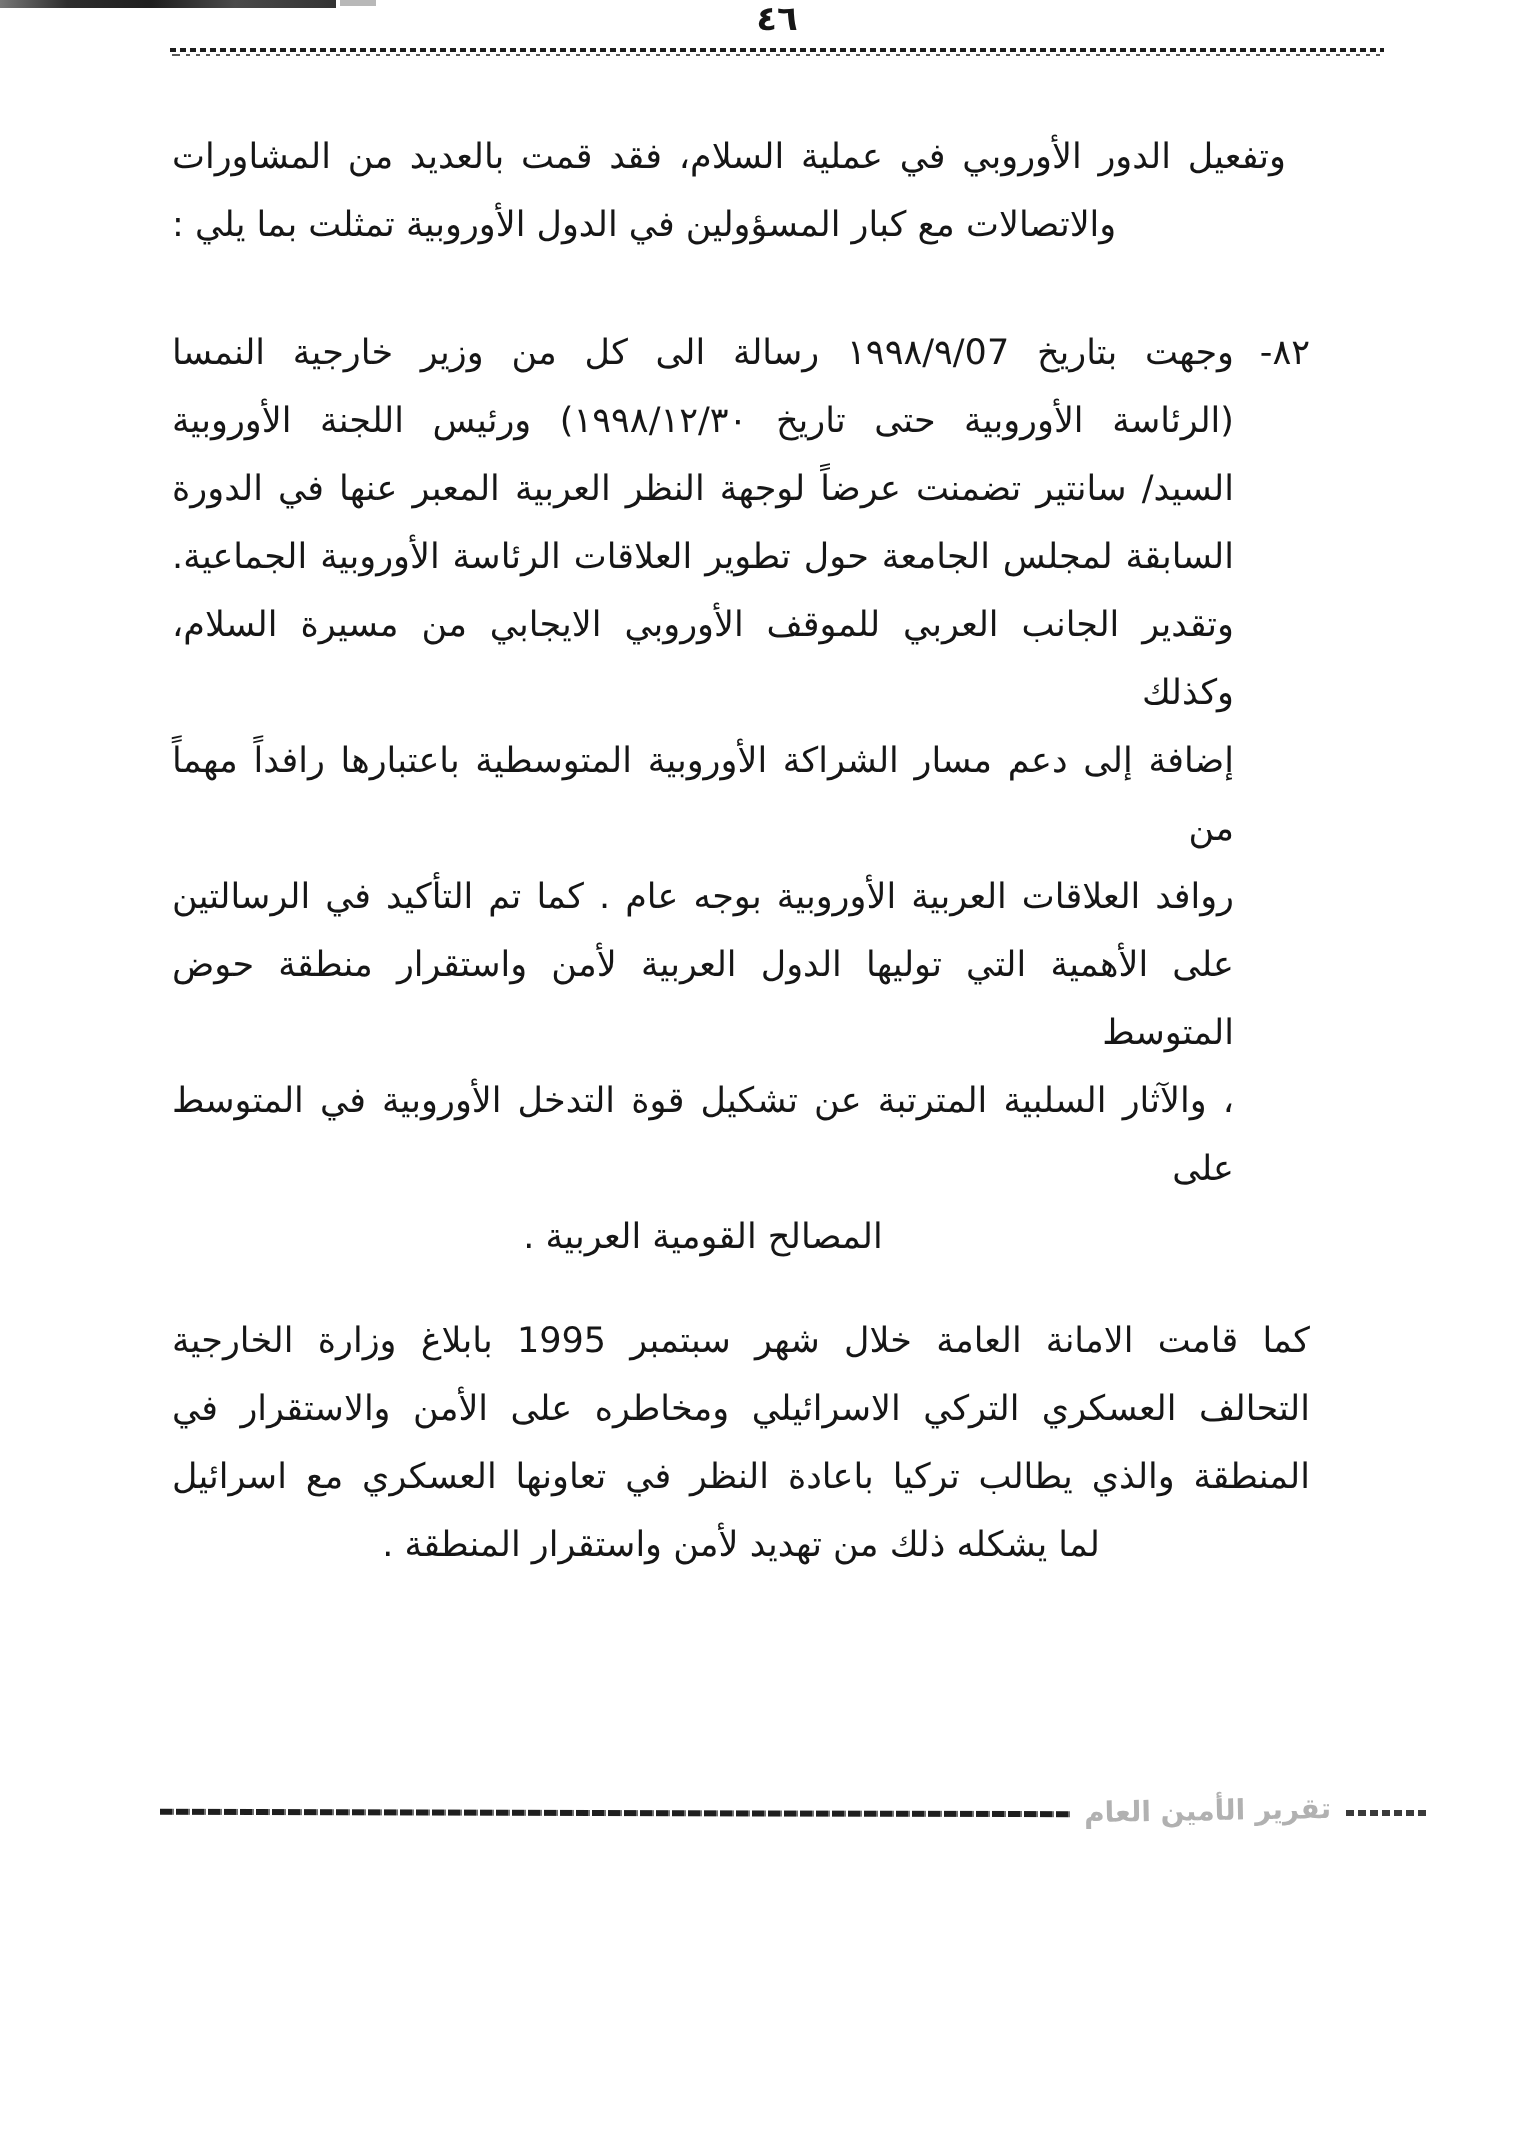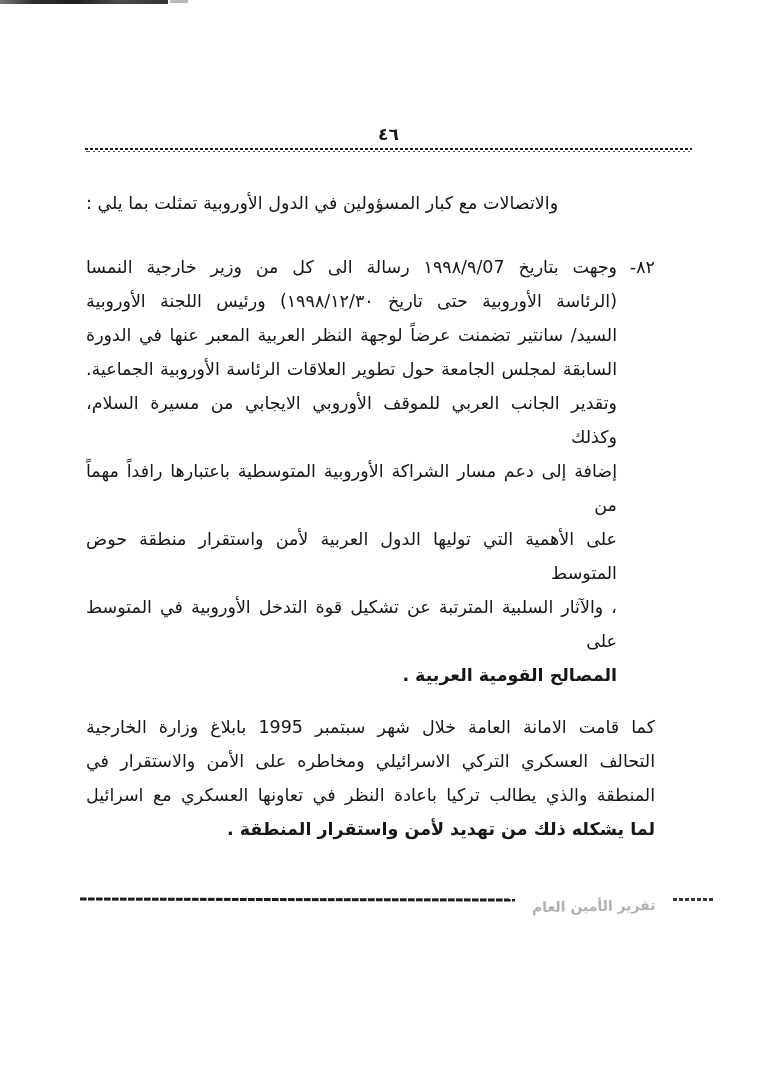--- a/index.html
+++ b/index.html
@@ -21,21 +21,20 @@
     background: linear-gradient(90deg, #777 0%, #2e2e2e 20%, #1f1f1f 45%, #4a4a4a 70%, #333 100%);
   }
   .artifact-light {
     position: absolute; top: 0; left: 170px;
     width: 18px; height: 3px;
     background: #b8b8b8;
   }
 
   header { margin: 0 66px 0 85px; }
   .pagenum {
-    padding-top: 124px;
     text-align: center;
     font-size: 17px;
     font-weight: bold;
     letter-spacing: 2px;
   }
   .rule-top {
     margin-top: 4px;
     height: 4px;
     background-image:
       repeating-linear-gradient(90deg, #1c1c1c 0 3px, rgba(0,0,0,0) 3px 5px),
@@ -50,42 +49,43 @@
     font-size: 17.5px;
   }
   .line {
     line-height: 34px;
     min-height: 34px;
   }
   .just {                         
     text-align: justify;
     text-align-last: justify;
   }
-  .centered { text-align: right; font-weight: bold; }
+  .centered { text-align: center; }
 
   .intro { margin-left: 0; margin-right: 12px; }
   .intro .tail { margin-right: 26px; text-align: left; }
 
   .item { display: flex; }
   .item-82 { margin-top: 30px; }
   .item-83 { margin-top: 18px; }
   .item-num {
     flex: 0 0 38px;
     width: 38px;
     line-height: 34px;
     white-space: nowrap;
   }
   .item-body { flex: 1 1 auto; min-width: 0; }
 
   
   footer {
     position: absolute;
     left: 80px; right: 45px; top: 898px;
     display: flex;
-    gap: 17px;
+    align-items: center;
+    gap: 7px;
   }
   .dash-short {
     flex: 0 0 40px;
     height: 3px;
     background: repeating-linear-gradient(90deg, #3a3a3a 0 4px, rgba(0,0,0,0) 4px 6px);
   }
   .stamp {
     flex: 0 0 auto;
     font-size: 14px;
     color: #b1b1b1;
@@ -109,33 +109,35 @@
 <div class="artifact-light"></div>
 
 <header>
   <div class="pagenum">٤٦</div>
   <div class="rule-top"></div>
 </header>
 
 <main>
 
   <section class="intro">
+    <div class="line just">وتفعيل الدور الأوروبي في عملية السلام، فقد قمت بالعديد من المشاورات</div>
     <div class="line tail">والاتصالات مع كبار المسؤولين في الدول الأوروبية تمثلت بما يلي :</div>
   </section>
 
   <section class="item item-82">
     <span class="item-num">٨٢-</span>
     <div class="item-body">
       <div>
           <div class="line just">وجهت بتاريخ ١٩٩٨/٩/07 رسالة الى كل من وزير خارجية النمسا</div>
           <div class="line just">(الرئاسة الأوروبية حتى تاريخ ١٩٩٨/١٢/٣٠) ورئيس اللجنة الأوروبية</div>
           <div class="line just">السيد/ سانتير تضمنت عرضاً لوجهة النظر العربية المعبر عنها في الدورة</div>
           <div class="line just">السابقة لمجلس الجامعة حول تطوير العلاقات الرئاسة الأوروبية الجماعية.</div>
           <div class="line just">وتقدير الجانب العربي للموقف الأوروبي الايجابي من مسيرة السلام، وكذلك</div>
           <div class="line just">إضافة إلى دعم مسار الشراكة الأوروبية المتوسطية باعتبارها رافداً مهماً من</div>
+          <div class="line just">روافد العلاقات العربية الأوروبية بوجه عام . كما تم التأكيد في الرسالتين</div>
           <div class="line just">على الأهمية التي توليها الدول العربية لأمن واستقرار منطقة حوض المتوسط</div>
           <div class="line just">، والآثار السلبية المترتبة عن تشكيل قوة التدخل الأوروبية في المتوسط على</div>
         </div>
       <div class="line centered">المصالح القومية العربية .</div>
     </div>
   </section>
 
   <section class="item item-83">
     <div class="item-body">
       <div>

